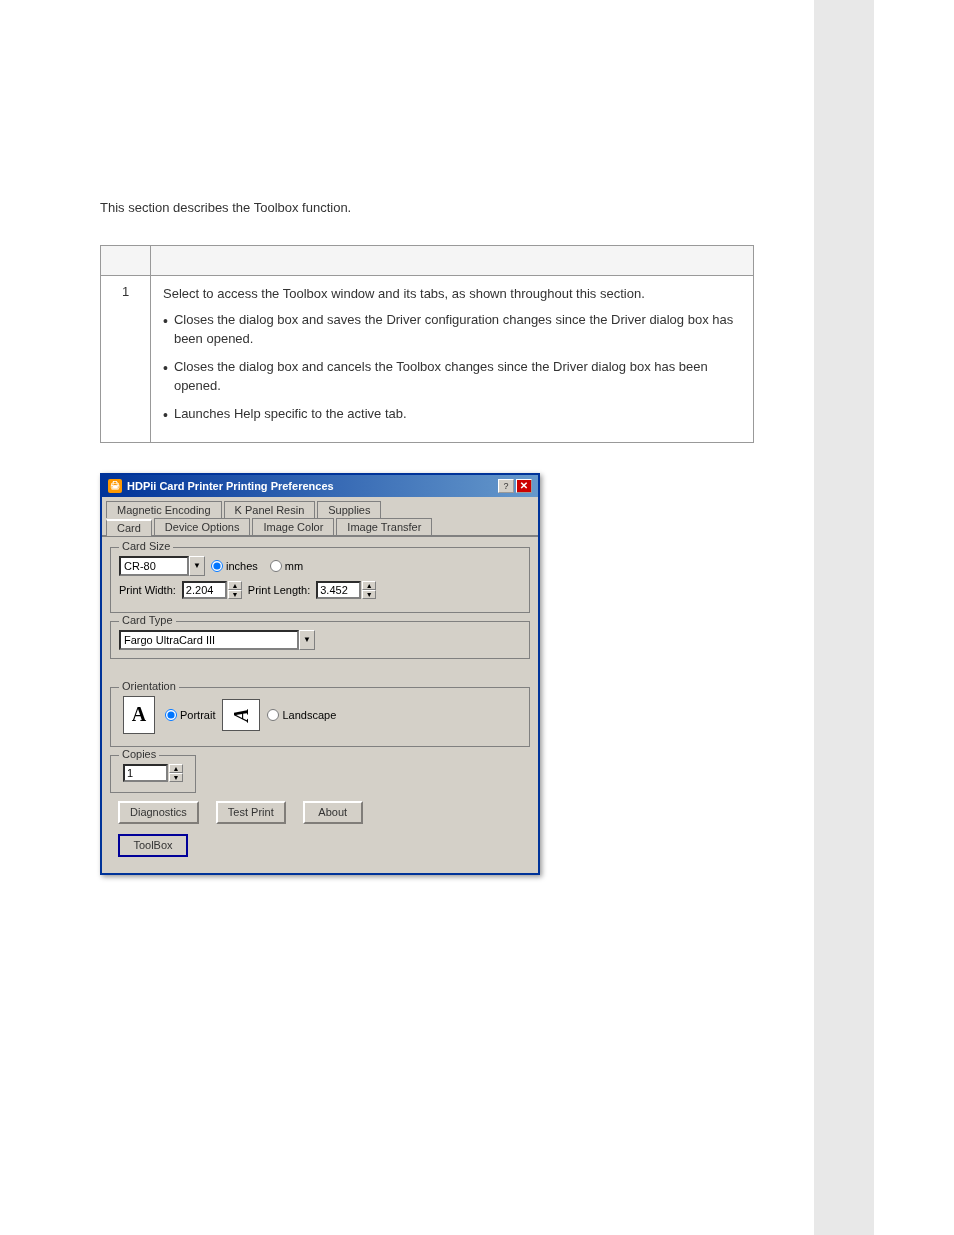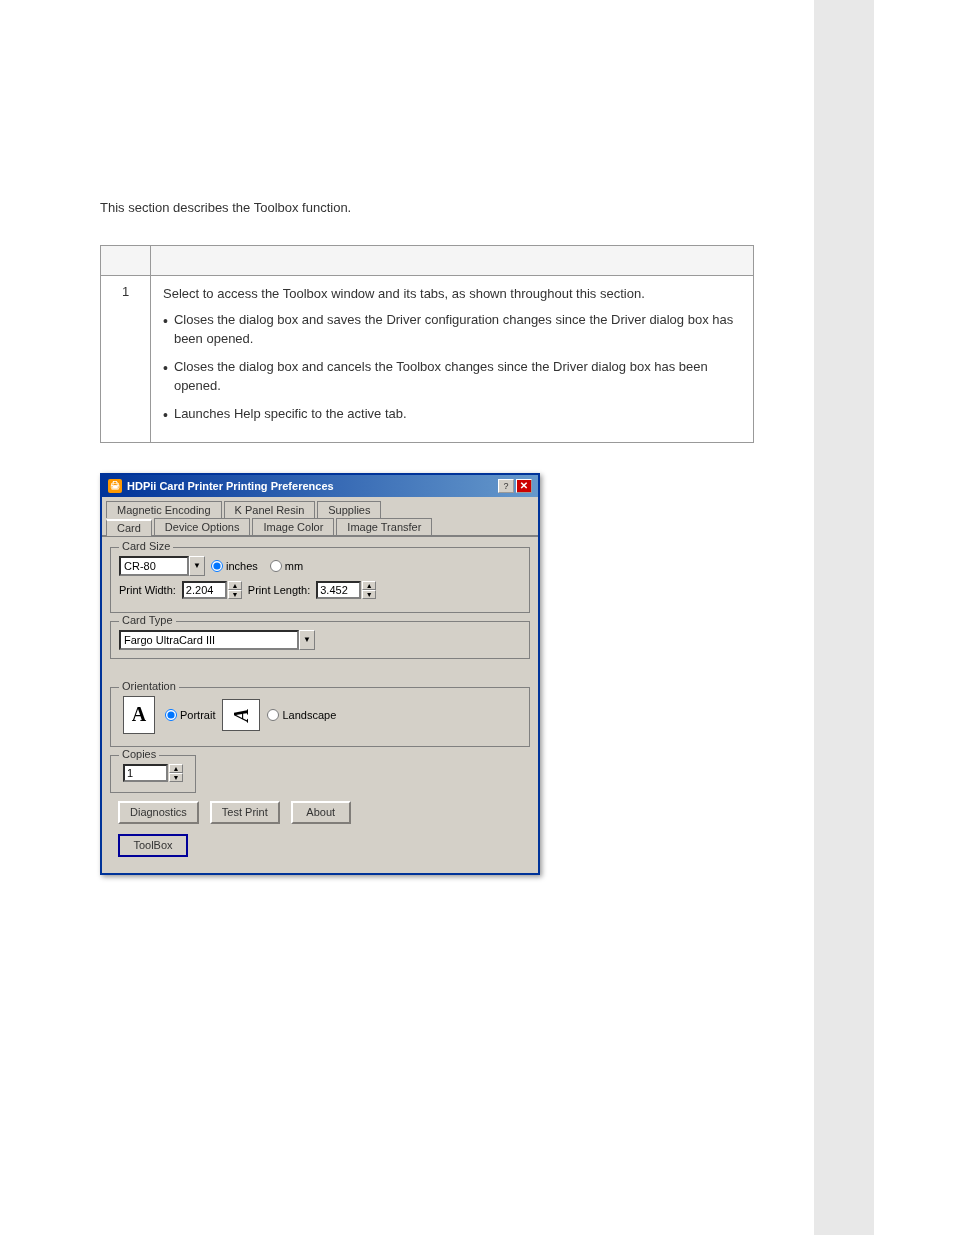--- a/index.html
+++ b/index.html
@@ -298,21 +298,21 @@
       font-weight: bold;
       background: #fff;
     }
 
     .orient-icon-rotated {
       font-style: italic;
     }
 
     .bottom-buttons {
       display: flex;
-      gap: 11px;
+      gap: 17px;
       padding: 0 8px;
       margin-bottom: 8px;
       align-items: center;
     }
 
     .win-button {
       height: 23px;
       background: #d4d0c8;
       border: 2px outset #d4d0c8;
       border-top-color: #ffffff;

